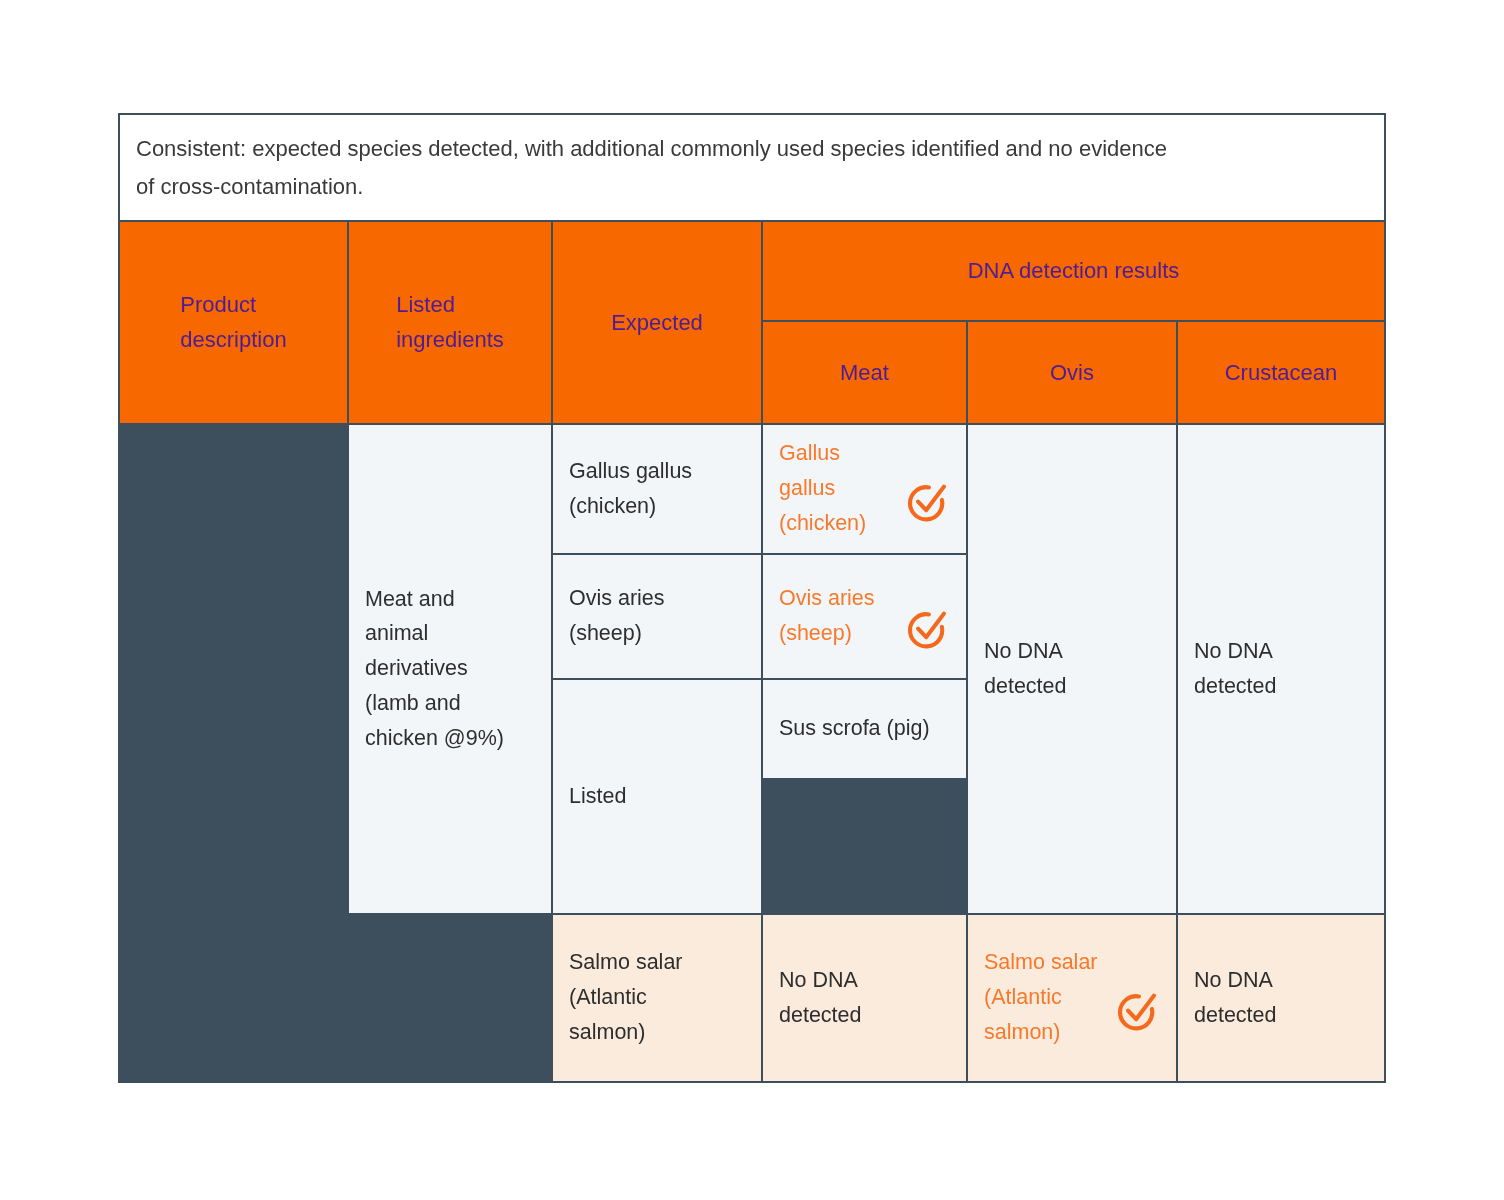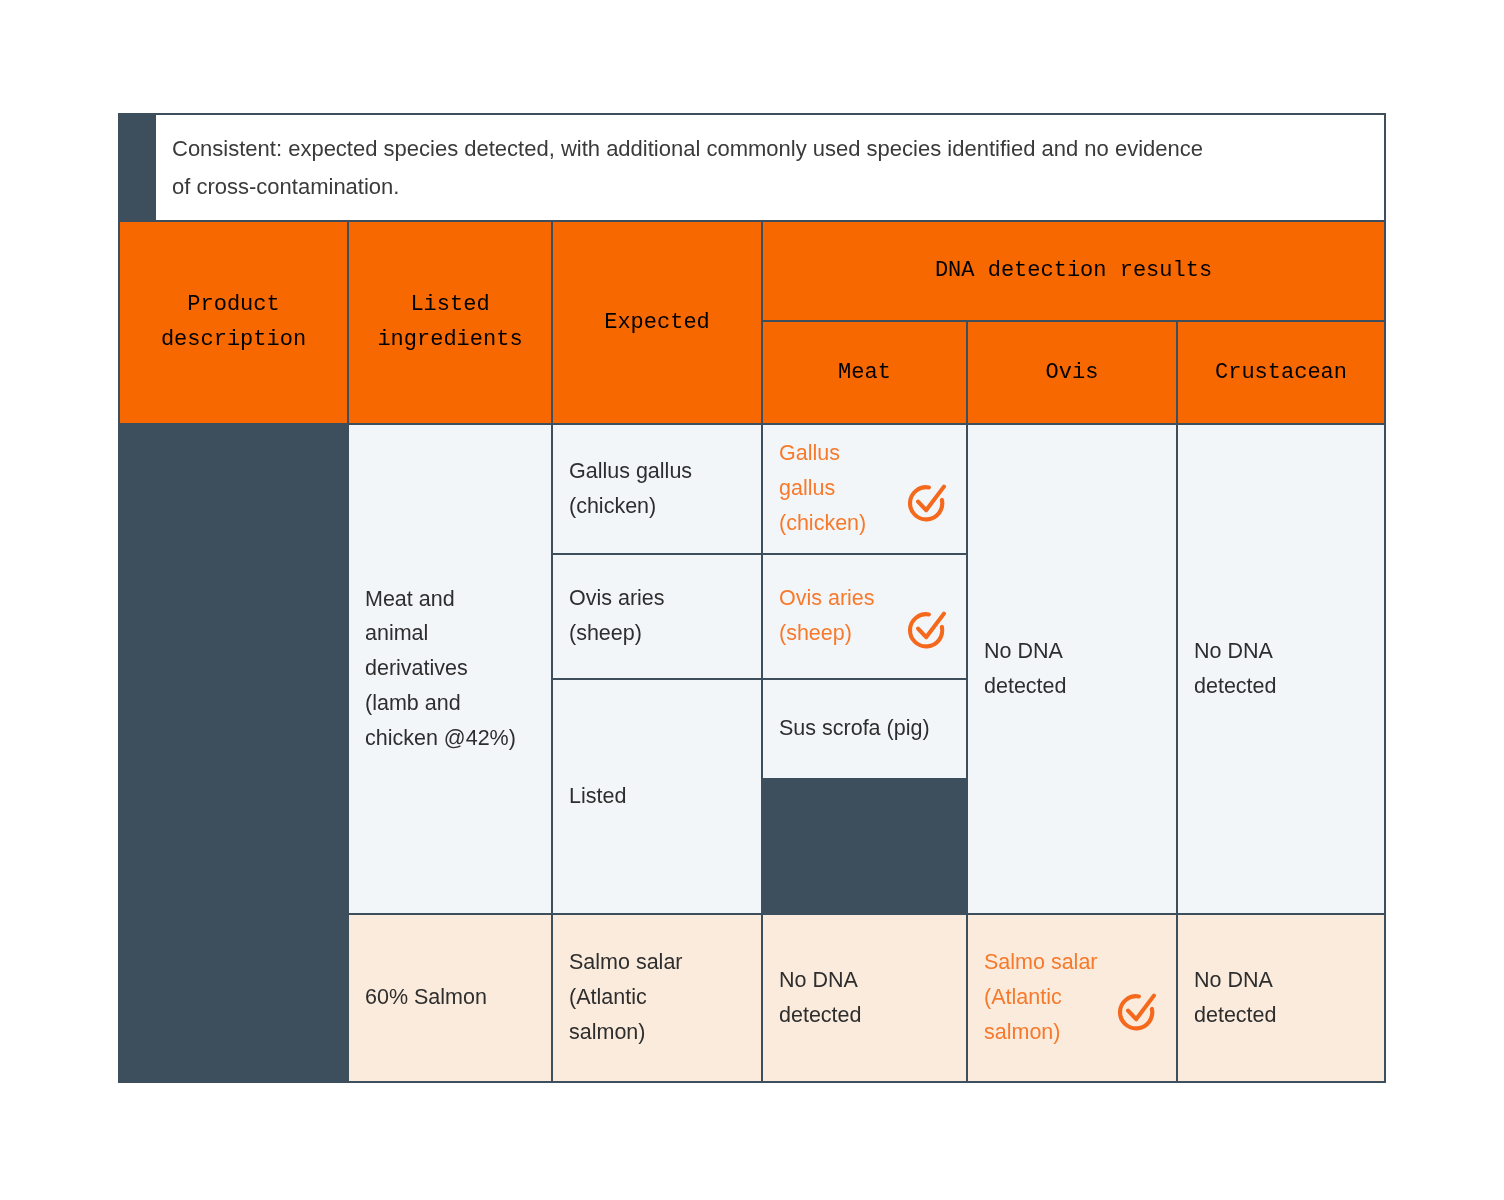--- a/index.html
+++ b/index.html
@@ -23,40 +23,37 @@
   .caption{
     background:#ffffff;
     color:#3A3A3A;
     font-size:22px;
     line-height:1.72;
     padding:15px 16px 14px 16px;
     white-space:pre-line;
     border-bottom:2px solid #3D4E5C;
     box-sizing:border-box;
     min-height:105px;
-    margin-left:36px;
   }
   .grid{
     display:grid;
     grid-template-columns:227px 202px 208px 203px 208px 206px;
     grid-template-rows:98px 101px 128px 123px 98px 133px 166px;
     gap:2px;
     background:#3D4E5C;
   }
   .th{
     background:#F86800;
-    color:#000000;
+    color:#4c1d95;
     font-size:22px;
     line-height:1.6;
     display:flex;
     align-items:center;
     justify-content:center;
-    text-align:center;
     white-space:pre-line;
-    font-family:Liberation Mono, monospace;
   }
   .cell{
     background:#F3F6F9;
     color:#2E2E2E;
     font-size:21.5px;
     line-height:1.62;
     padding:12px 14px 12px 16px;
     display:flex;
     align-items:center;
     white-space:pre-line;
@@ -111,21 +108,21 @@
 ingredients</div>
     <div class="th a-th-dna">DNA detection results</div>
     <div class="th a-th-meat">Meat</div>
     <div class="th a-th-fish">Ovis</div>
     <div class="th a-th-crust">Crustacean</div>
 
     <div class="cell a-ing1">Meat and
 animal
 derivatives
 (lamb and
-chicken @42%)</div>
+chicken @9%)</div>
     <div class="cell a-exp-gallus">Gallus gallus
 (chicken)</div>
     <div class="cell a-exp-ovis">Ovis aries
 (sheep)</div>
     <div class="cell a-exp-others">Listed</div>
 
     <div class="cell detected a-meat-gallus">
       <span class="txt">Gallus gallus
 (chicken)</span>
       <span class="check">
@@ -145,21 +142,20 @@
         </svg>
       </span>
     </div>
     <div class="cell a-meat-sus">Sus scrofa (pig)</div>
 
     <div class="cell a-fish1">No DNA
 detected</div>
     <div class="cell a-crust1">No DNA
 detected</div>
 
-    <div class="cell peach a-ing2">60% Salmon</div>
     <div class="cell peach a-exp2">Salmo salar
 (Atlantic
 salmon)</div>
     <div class="cell peach a-meat2">No DNA
 detected</div>
     <div class="cell peach detected a-fish2">
       <span class="txt">Salmo salar
 (Atlantic
 salmon)</span>
       <span class="check">

